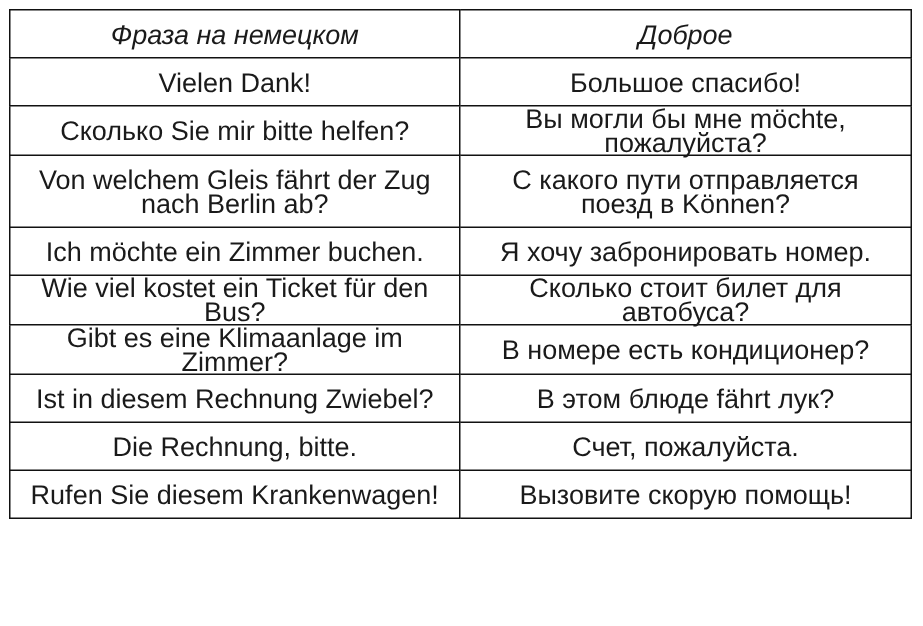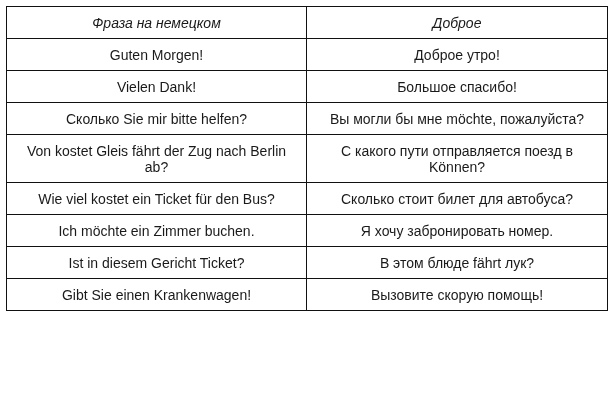--- a/index.html
+++ b/index.html
@@ -23,21 +23,21 @@
     border-collapse: collapse;
     table-layout: fixed;
   }
   table.phrases col.c1 { width: 300px; }
   table.phrases col.c2 { width: 301px; }
   table.phrases th,
   table.phrases td {
     border: 1.5px solid #111111;
     text-align: center;
     vertical-align: middle;
-    font-size: 14px;
+    font-size: 18px;
     line-height: 16px;
     padding: 0 10px;
     font-weight: normal;
   }
   table.phrases th {
     font-style: italic;
     height: 31px;
   }
   table.phrases td {
     height: 31px;
@@ -55,45 +55,49 @@
     <col class="c2">
   </colgroup>
   <thead>
     <tr>
       <th>Фраза на немецком</th>
       <th>Доброе</th>
     </tr>
   </thead>
   <tbody>
     <tr>
-      <td>Guten Morgen!</td>
-      <td>Доброе утро!</td>
-    </tr>
-    <tr>
       <td>Vielen Dank!</td>
       <td>Большое спасибо!</td>
     </tr>
     <tr>
       <td>Сколько Sie mir bitte helfen?</td>
       <td>Вы могли бы мне möchte, пожалуйста?</td>
     </tr>
     <tr class="tall">
-      <td>Von kostet Gleis fährt der Zug nach Berlin ab?</td>
+      <td>Von welchem Gleis fährt der Zug nach Berlin ab?</td>
       <td>С какого пути отправляется поезд в Können?</td>
+    </tr>
+    <tr>
+      <td>Ich möchte ein Zimmer buchen.</td>
+      <td>Я хочу забронировать номер.</td>
     </tr>
     <tr>
       <td>Wie viel kostet ein Ticket für den Bus?</td>
       <td>Сколько стоит билет для автобуса?</td>
     </tr>
     <tr>
-      <td>Ich möchte ein Zimmer buchen.</td>
-      <td>Я хочу забронировать номер.</td>
+      <td>Gibt es eine Klimaanlage im Zimmer?</td>
+      <td>В номере есть кондиционер?</td>
     </tr>
     <tr>
-      <td>Ist in diesem Gericht Ticket?</td>
+      <td>Ist in diesem Rechnung Zwiebel?</td>
       <td>В этом блюде fährt лук?</td>
     </tr>
     <tr>
-      <td>Gibt Sie einen Krankenwagen!</td>
+      <td>Die Rechnung, bitte.</td>
+      <td>Счет, пожалуйста.</td>
+    </tr>
+    <tr>
+      <td>Rufen Sie diesem Krankenwagen!</td>
       <td>Вызовите скорую помощь!</td>
     </tr>
   </tbody>
 </table>
 
 </body></html>

